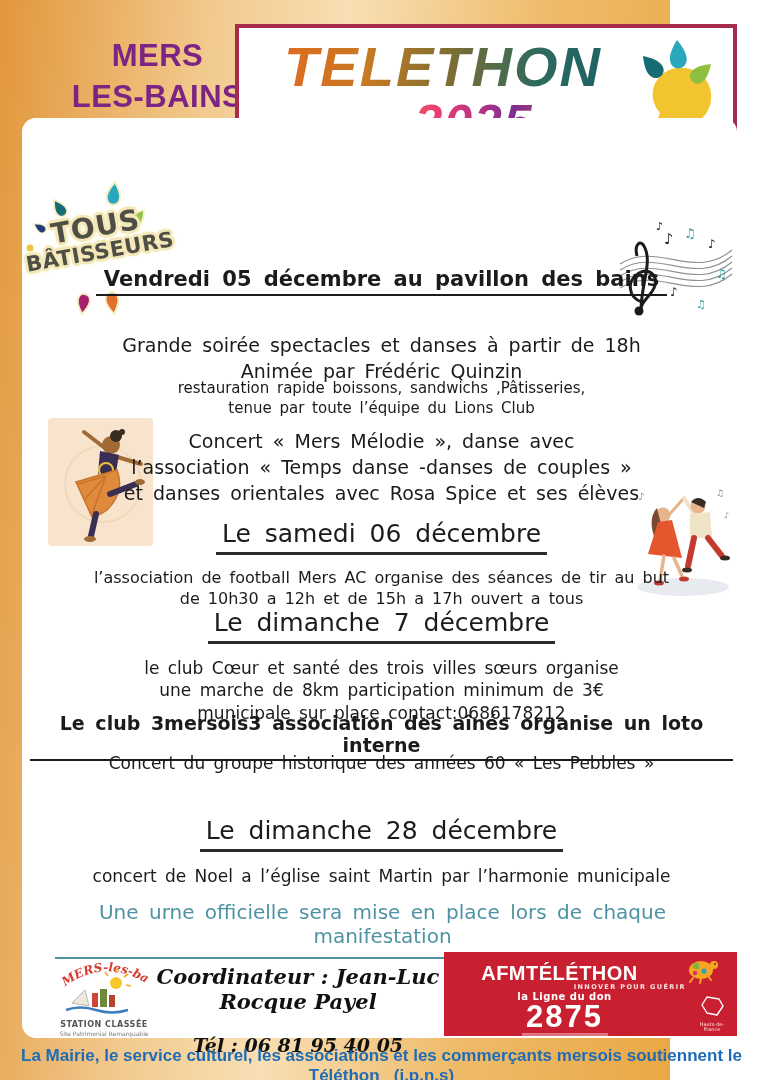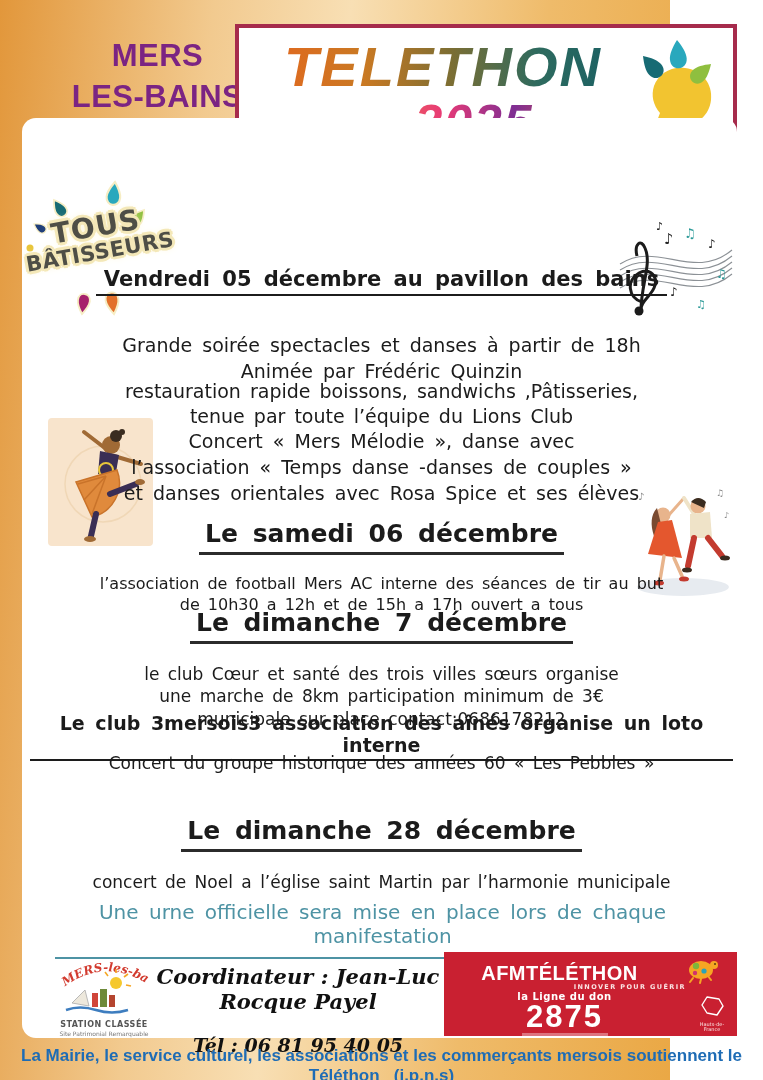--- a/index.html
+++ b/index.html
@@ -51,24 +51,24 @@
   .badge-l1 { font-size: 28px; letter-spacing: 1px; }
   .badge-l2 { font-size: 21px; letter-spacing: 0.5px; }
   
   .music-notes { position: absolute; left: 612px; top: 214px; }
   .dancer { position: absolute; left: 48px; top: 418px; }
   .couple { position: absolute; left: 630px; top: 484px; }
   
   .grp { position: absolute; left: 30px; width: 703px; text-align: center; color: #1b1b1b; }
   .body-line { font-size: 17px; line-height: 1.32; word-spacing: 3px; }
   .body-line-lg { font-size: 19px; line-height: 1.38; word-spacing: 4px; }
-  .body-line-sm { font-size: 19px; line-height: 1.3; word-spacing: 3px; }
+  .body-line-sm { font-size: 15px; line-height: 1.3; word-spacing: 3px; }
   .body-line-md { font-size: 16px; line-height: 1.3; word-spacing: 3px; }
   .ev-title { font-weight: bold; font-size: 21px; word-spacing: 5px; margin-bottom: 5px; }
-  .ev-title-big { font-weight: bold; font-size: 25px; word-spacing: 6px; margin-bottom: 19px; }
+  .ev-title-big { font-weight: normal; font-size: 25px; word-spacing: 6px; margin-bottom: 13px; }
   .u  { display: inline-block; border-bottom: 2.5px solid #1c1c1c; padding: 0 8px 3px; }
   .u3 { display: inline-block; border-bottom: 3px solid #2b2b2b; padding: 0 6px 4px; }
   .loto-line { font-weight: bold; font-size: 19px; word-spacing: 4px; }
   .notice {
     position: absolute; left: 55px; top: 900px; width: 655px; text-align: center;
     color: #4E93A4; font-size: 20px; word-spacing: 4px;
     border-bottom: 2px solid #4E93A4; padding-bottom: 9px;
   }
   
   .mers-logo { position: absolute; left: 50px; top: 953px; width: 108px; text-align: center; }
@@ -237,21 +237,21 @@
   </div>
 
   <div class="grp" style="top:428px">
     <div class="body-line-lg">Concert « Mers Mélodie », danse avec</div>
     <div class="body-line-lg">l’association « Temps danse -danses de couples »</div>
     <div class="body-line-lg">et danses orientales avec Rosa Spice et ses élèves</div>
   </div>
 
   <div class="grp" style="top:519px">
     <div class="ev-title-big"><span class="u3">Le samedi 06 décembre</span></div>
-    <div class="body-line-md">l’association de football Mers AC interne des séances de tir au but</div>
+    <div class="body-line-md">l’association de football Mers AC organise des séances de tir au but</div>
     <div class="body-line-md">de 10h30 a 12h et de 15h a 17h ouvert a tous</div>
   </div>
 
   <div class="grp" style="top:608px">
     <div class="ev-title-big"><span class="u3">Le dimanche 7 décembre</span></div>
     <div class="body-line">le club Cœur et santé des trois villes sœurs organise</div>
     <div class="body-line">une marche de 8km participation minimum de 3€</div>
     <div class="body-line">municipale sur place contact:0686178212</div>
   </div>
 

